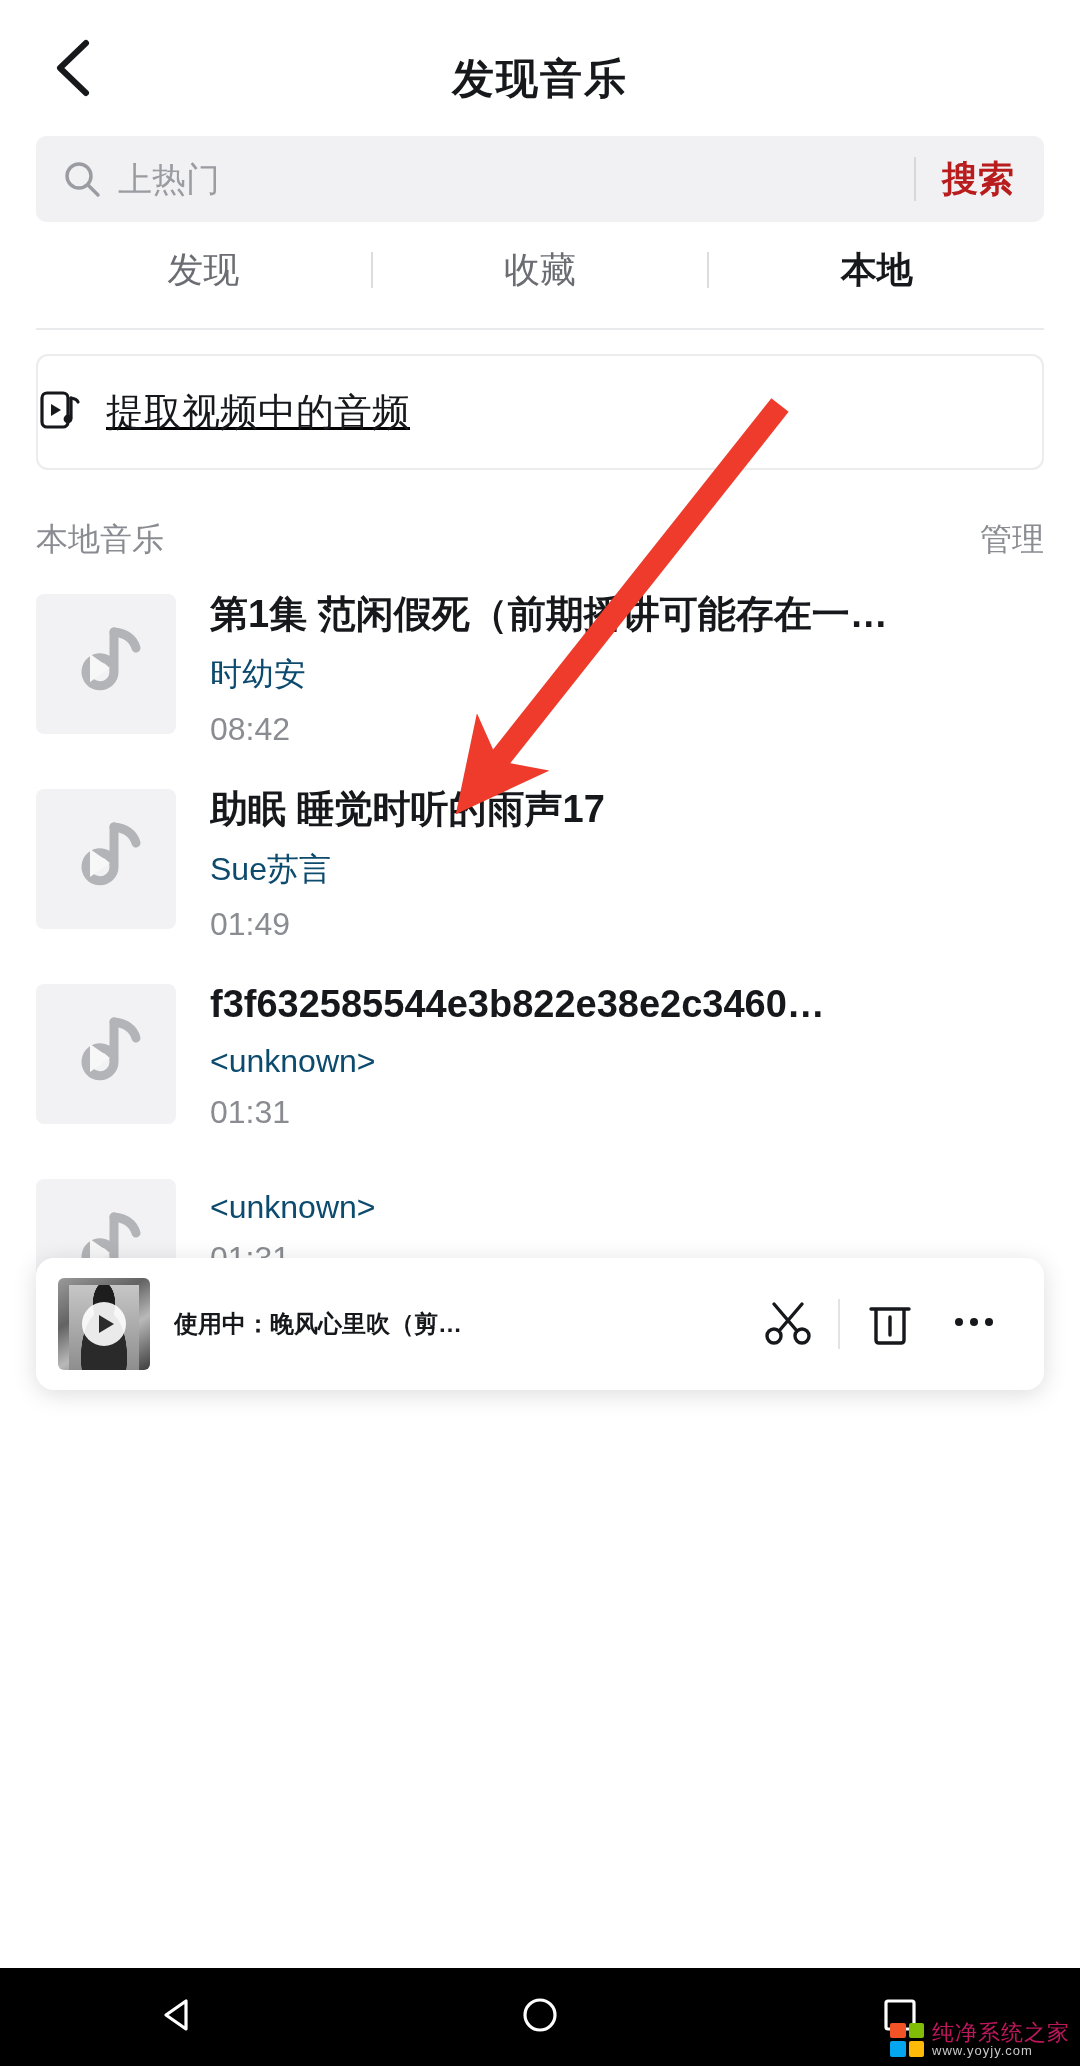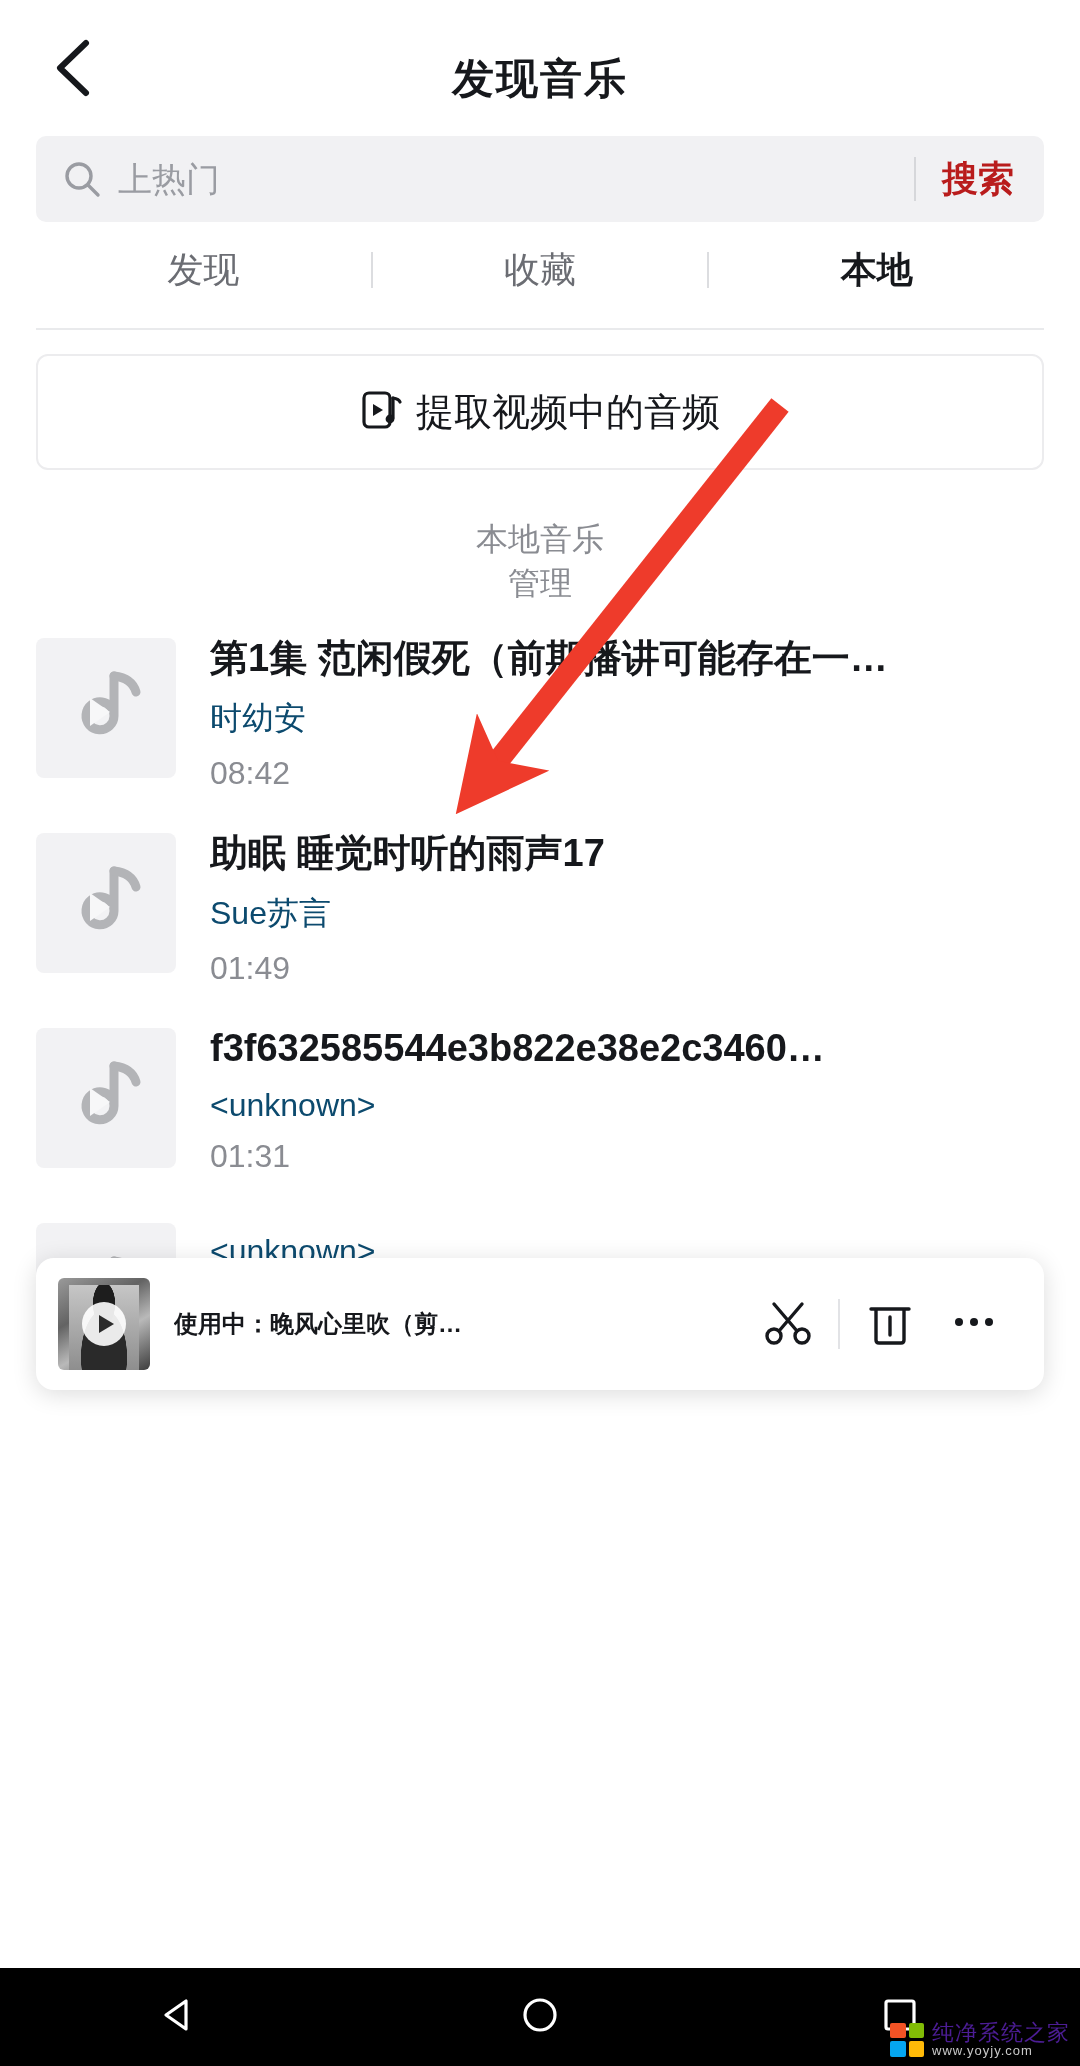--- a/index.html
+++ b/index.html
@@ -92,37 +92,36 @@
   }
 
   
   .extract-btn {
     margin:36px 36px 0 36px;
     height:116px;
     border:2px solid #ececee;
     border-radius:12px;
     display:flex;
     align-items:center;
-    justify-content:center;
-    gap:12px;
+    gap:24px;
     background:#fff;
     cursor:pointer;
+    text-decoration:underline;
   }
   .extract-label {
     font-size:38px;
     color:#16181c;
   }
 
   
   .section-head {
     margin:48px 36px 0 36px;
     display:flex;
     align-items:center;
     justify-content:space-between;
-    flex-direction:column;
   }
   .section-title { font-size:32px; color:#8a8c92; }
   .section-action { font-size:32px; color:#8a8c92; cursor:pointer; }
 
   
   .song-list { margin-top:24px; }
   .song-row {
     display:flex;
     align-items:flex-start;
     padding:0 36px;
@@ -271,21 +270,21 @@
     grid-template-columns:1fr 1fr;
     grid-template-rows:1fr 1fr;
     gap:3px;
   }
   .wm-logo i { display:block; border-radius:2px; }
   .wm-logo i:nth-child(1){ background:#f35325; }
   .wm-logo i:nth-child(2){ background:#81bc06; }
   .wm-logo i:nth-child(3){ background:#05a6f0; }
   .wm-logo i:nth-child(4){ background:#ffba08; }
   .wm-text { display:flex; flex-direction:column; line-height:1.05; }
-  .wm-main { font-size:22px; color:#4c1d95; letter-spacing:1px; }
+  .wm-main { font-size:22px; color:#be185d; letter-spacing:1px; }
   .wm-sub { font-size:13px; color:#c9c9c9; letter-spacing:1px; }
 
   .list-clip { position:relative; overflow:hidden; height:1000px; }
 </style>
 </head>
 <body>
 
 <div class="header">
   <div class="back-btn">
     <span>

